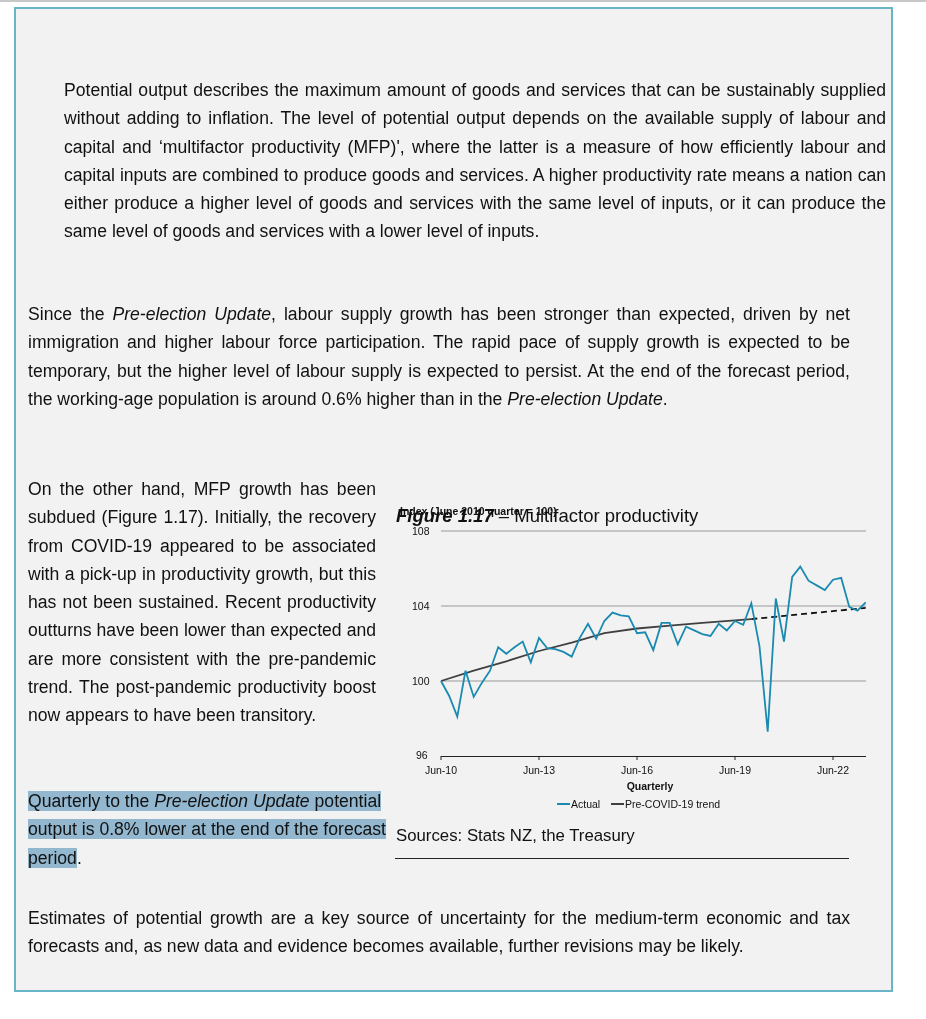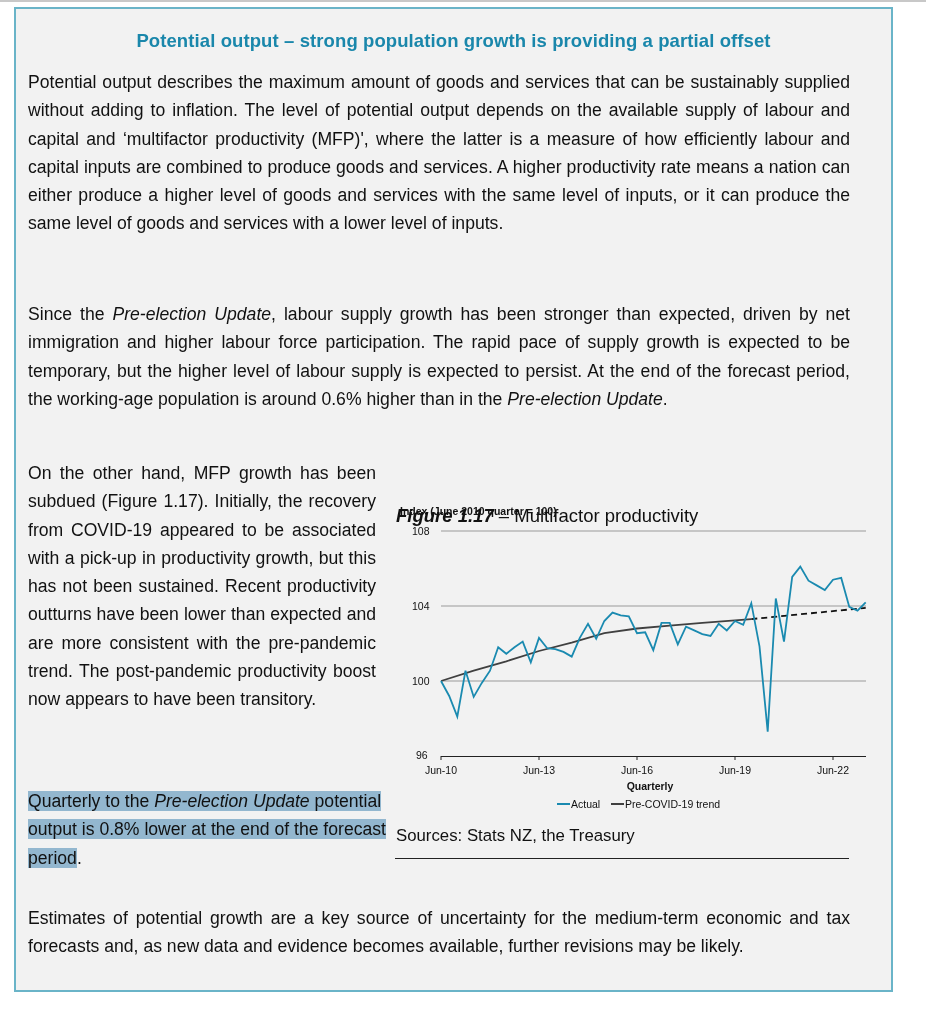--- a/index.html
+++ b/index.html
@@ -1,42 +1,41 @@
 <!DOCTYPE html>
 <html><head>
 <meta charset="utf-8">
 <style>
   html, body { margin:0; padding:0; background:#ffffff; }
   body { width:926px; height:1019px; position:relative; overflow:hidden; font-family:"Liberation Sans", sans-serif; color:#111; }
   .topline { position:absolute; left:0; top:0; width:926px; height:2px; background:#c8c8c8; }
   .box { position:absolute; left:14px; top:7px; width:875px; height:981px; background:#f2f2f2; border:2px solid #6ab4c8; }
   .title { position:absolute; left:0; top:20px; width:875px; text-align:center; color:#1a87ab; font-weight:bold; font-size:18.5px; line-height:23px; letter-spacing:0.1px; }
   .para { position:absolute; left:28px; width:822px; font-size:17.6px; line-height:28.3px; text-align:justify; color:#111; }
-  .p1 { top:68px; }
+  .p1 { top:76px;margin-left:36px; }
   .p2 { top:300px; }
-  .left-col { position:absolute; left:28px; width:348px; font-size:17.6px; line-height:28.3px; text-align:justify; }
+  .left-col { position:absolute; left:28px; width:348px; font-size:17.6px; line-height:28.3px; text-align:justify;margin-top:16px; }
   .p3 { top:459px; }
   .hl { position:absolute; left:28px; top:787px; width:370px; font-size:17.6px; line-height:28.3px; }
   .hl span.mark { background:#93b7cf; }
   .fig-title { position:absolute; left:396px; top:466px; font-size:18.5px;margin-top:39px; }
   .fig-title b { font-style:italic; font-weight:bold; }
   .ytitle { position:absolute; left:400px; top:505px; font-size:10.5px; font-weight:bold; }
   .chart { position:absolute; left:0; top:0; width:926px; height:1019px; }
   .sources { position:absolute; left:396px; top:826px; font-size:16.8px;text-align:center; }
   .rule { position:absolute; left:395px; top:858px; width:454px; height:1px; background:#222; }
   em { font-style:italic; }
 </style>
 </head>
 <body>
 
 <div class="topline"></div>
 
 <div class="box">
   <div class="title">
-    <div>Potential output – strong population growth is providing a partial offset</div>
   </div>
 </div>
 
 <div class="para p1">Potential output describes the maximum amount of goods and services that can be sustainably supplied without adding to inflation. The level of potential output depends on the available supply of labour and capital and ‘multifactor productivity (MFP)', where the latter is a measure of how efficiently labour and capital inputs are combined to produce goods and services. A higher productivity rate means a nation can either produce a higher level of goods and services with the same level of inputs, or it can produce the same level of goods and services with a lower level of inputs.</div>
 
 <div class="para p2"><span>Since the </span><em>Pre-election Update</em><span>, labour supply growth has been stronger than expected, driven by net immigration and higher labour force participation. The rapid pace of supply growth is expected to be temporary, but the higher level of labour supply is expected to persist. At the end of the forecast period, the working-age population is around 0.6% higher than in the </span><em>Pre-election Update</em><span>.</span></div>
 
 <div class="left-col p3">On the other hand, MFP growth has been subdued (Figure 1.17). Initially, the recovery from COVID-19 appeared to be associated with a pick-up in productivity growth, but this has not been sustained. Recent productivity outturns have been lower than expected and are more consistent with the pre-pandemic trend. The post-pandemic productivity boost now appears to have been transitory.</div>
 
 <div class="hl"><span class="mark"><span>Quarterly to the </span><em>Pre-election Update</em><span> potential output is 0.8% lower at the end of the forecast period</span></span><span>.</span></div>

